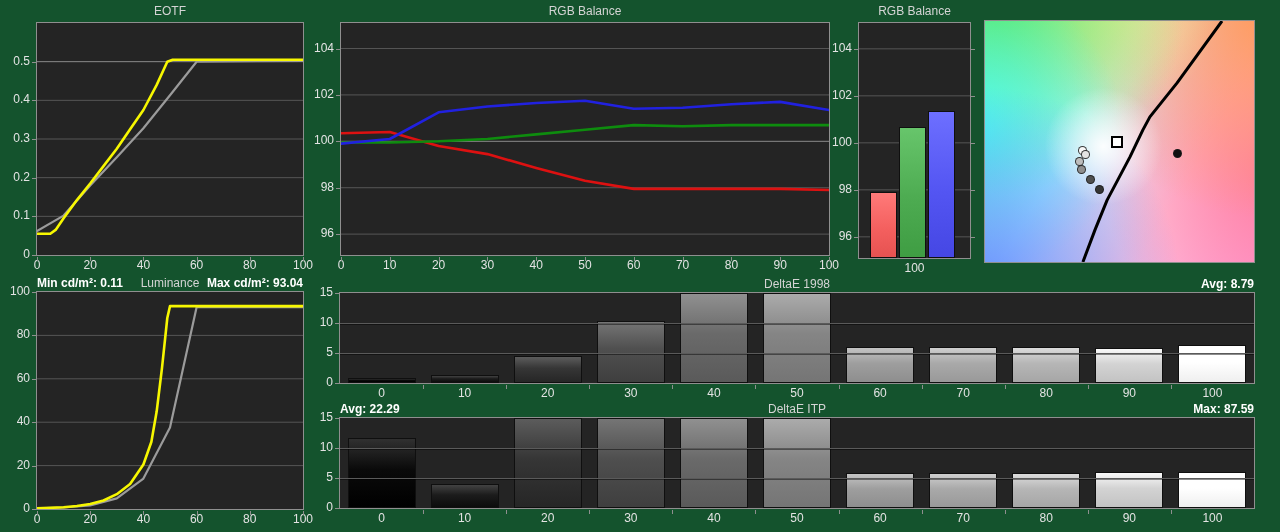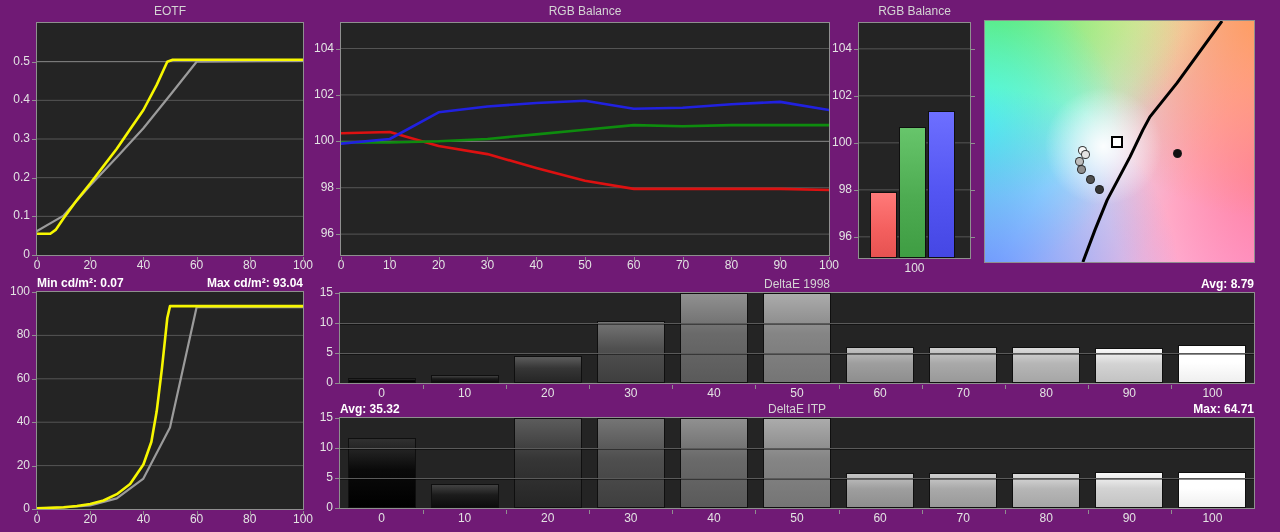--- a/index.html
+++ b/index.html
@@ -1,16 +1,16 @@
 <!DOCTYPE html>
 <html><head>
 <meta charset="utf-8">
 <style>
   html,body{margin:0;padding:0;background:#2c2c2c;}
-  .stage{position:relative;width:1280px;height:532px;background:#701a75;
+  .stage{position:relative;width:1280px;height:532px;background:#14532d;
          font-family:"Liberation Sans",sans-serif;overflow:hidden;}
   .plot{position:absolute;background:#242424;border:1px solid #8f8f8f;}
   .title{position:absolute;color:#d4d4d4;font-size:12px;text-align:center;white-space:nowrap;}
   .stat{position:absolute;color:#ffffff;font-size:12px;font-weight:bold;white-space:nowrap;}
   .stat.center{font-weight:normal;color:#d4d4d4;}
   .lab{position:absolute;color:#e3e3e3;font-size:12px;line-height:15px;white-space:nowrap;}
   .tickmark{position:absolute;background:#8f8f8f;}
   .bar{position:absolute;border:1px solid #0f0f0f;box-sizing:border-box;}
   .gridover{position:absolute;height:1px;background:#5a5a5a;box-shadow:0 1px 0 rgba(0,0,0,0.45);}
   .cie-bg{position:absolute;left:0;top:0;width:100%;height:100%;
@@ -37,21 +37,22 @@
         <line x1="0" y1="193.33333333333331" x2="266" y2="193.33333333333331" stroke="#565656" stroke-width="1"></line>
         <line x1="0" y1="154.66666666666666" x2="266" y2="154.66666666666666" stroke="#565656" stroke-width="1"></line>
         <line x1="0" y1="116" x2="266" y2="116" stroke="#565656" stroke-width="1"></line>
         <line x1="0" y1="77.33333333333331" x2="266" y2="77.33333333333331" stroke="#565656" stroke-width="1"></line>
         <line x1="0" y1="38.66666666666666" x2="266" y2="38.66666666666666" stroke="#8a8a8a" stroke-width="1"></line>
         <polyline points="0.0,208.0 26.6,192.6 53.2,162.4 79.8,134.2 106.4,105.2 133.0,72.3 159.6,38.7 266.0,37.9" fill="none" stroke="#9b9b9b" stroke-width="2.2" stroke-linejoin="round" stroke-linecap="round"></polyline>
         <polyline points="0.0,210.7 13.3,210.7 18.6,206.9 26.6,195.3 39.9,177.1 53.2,160.5 66.5,143.1 79.8,125.7 93.1,106.3 106.4,87.0 119.7,61.9 130.3,38.7 135.7,36.7 266.0,36.7" fill="none" stroke="#f7f700" stroke-width="2.6" stroke-linejoin="round" stroke-linecap="round"></polyline>
       </svg>
     </div>
 
-  <div class="stat" style="left:37px;top:276px;width:266px;text-align:left">Min cd/m²: 0.07</div>
+  <div class="stat" style="left:37px;top:276px;width:266px;text-align:left">Min cd/m²: 0.11</div>
+  <div class="stat center" style="left:37px;top:276px;width:266px;text-align:center">Luminance</div>
   <div class="stat" style="left:37px;top:276px;width:266px;text-align:right">Max cd/m²: 93.04</div>
   <div class="plot" id="plot-luminance" style="left:36px;top:291px;width:266px;height:217px">
       <svg width="266" height="217" style="position: absolute; left: 0px; top: 0px; display: block;">
         <line x1="0" y1="173.6" x2="266" y2="173.6" stroke="#565656" stroke-width="1"></line>
         <line x1="0" y1="130.2" x2="266" y2="130.2" stroke="#565656" stroke-width="1"></line>
         <line x1="0" y1="86.80000000000001" x2="266" y2="86.80000000000001" stroke="#565656" stroke-width="1"></line>
         <line x1="0" y1="43.39999999999998" x2="266" y2="43.39999999999998" stroke="#565656" stroke-width="1"></line>
         <polyline points="0.0,216.3 26.6,215.5 53.2,213.5 79.8,206.4 106.4,186.6 133.0,135.6 159.6,15.2 266.0,15.2" fill="none" stroke="#9b9b9b" stroke-width="2.2" stroke-linejoin="round" stroke-linecap="round"></polyline>
         <polyline points="0.0,216.3 26.6,215.3 39.9,214.0 53.2,212.0 66.5,208.5 79.8,202.2 93.1,192.0 106.4,172.5 114.4,149.7 119.7,119.3 125.0,75.9 130.3,26.0 133.0,14.1 266.0,14.1" fill="none" stroke="#f7f700" stroke-width="2.6" stroke-linejoin="round" stroke-linecap="round"></polyline>
       </svg>
@@ -111,23 +112,23 @@
       <div class="bar" style="left: 423px; top: 0px; width: 68px; height: 90px; background: linear-gradient(rgb(171, 171, 171) 0%, rgb(133, 133, 133) 45%, rgb(117, 117, 117) 100%); z-index: 2;"></div>
       <div class="bar" style="left: 506.091px; top: 54px; width: 68px; height: 36px; background: linear-gradient(rgb(196, 196, 196) 0%, rgb(158, 158, 158) 45%, rgb(142, 142, 142) 100%); z-index: 2;"></div>
       <div class="bar" style="left: 589.182px; top: 54px; width: 68px; height: 36px; background: linear-gradient(rgb(207, 207, 207) 0%, rgb(169, 169, 169) 45%, rgb(153, 153, 153) 100%); z-index: 2;"></div>
       <div class="bar" style="left: 672.273px; top: 54px; width: 68px; height: 36px; background: linear-gradient(rgb(220, 220, 220) 0%, rgb(182, 182, 182) 45%, rgb(166, 166, 166) 100%); z-index: 2;"></div>
       <div class="bar" style="left: 755.364px; top: 55.2px; width: 68px; height: 34.8px; background: linear-gradient(rgb(249, 249, 249) 0%, rgb(211, 211, 211) 45%, rgb(195, 195, 195) 100%); z-index: 2;"></div>
       <div class="bar" style="left: 838.455px; top: 52.2px; width: 68px; height: 37.8px; background: linear-gradient(rgb(255, 255, 255) 0%, rgb(255, 255, 255) 45%, rgb(239, 239, 239) 100%); z-index: 2;"></div>
       <div class="gridover" style="left: 0px; top: 60px; width: 914px; z-index: 3;"></div>
       <div class="gridover" style="left: 0px; top: 30px; width: 914px; z-index: 3;"></div>
     </div>
 
-  <div class="stat" style="left:340px;top:402px;width:914px;text-align:left">Avg: 35.32</div>
+  <div class="stat" style="left:340px;top:402px;width:914px;text-align:left">Avg: 22.29</div>
   <div class="stat center" style="left:340px;top:402px;width:914px;text-align:center">DeltaE ITP</div>
-  <div class="stat" style="left:340px;top:402px;width:914px;text-align:right">Max: 64.71</div>
+  <div class="stat" style="left:340px;top:402px;width:914px;text-align:right">Max: 87.59</div>
   <div class="plot" id="plot-deitp" style="left:339px;top:417px;width:914px;height:90px">
       <div class="bar" style="left: 7.54545px; top: 20.4px; width: 68px; height: 69.6px; background: linear-gradient(rgb(48, 48, 48) 0%, rgb(10, 10, 10) 45%, rgb(0, 0, 0) 100%); z-index: 2;"></div>
       <div class="bar" style="left: 90.6364px; top: 66px; width: 68px; height: 24px; background: linear-gradient(rgb(66, 66, 66) 0%, rgb(28, 28, 28) 45%, rgb(12, 12, 12) 100%); z-index: 2;"></div>
       <div class="bar" style="left: 173.727px; top: 0px; width: 68px; height: 90px; background: linear-gradient(rgb(92, 92, 92) 0%, rgb(54, 54, 54) 45%, rgb(38, 38, 38) 100%); z-index: 2;"></div>
       <div class="bar" style="left: 256.818px; top: 0px; width: 68px; height: 90px; background: linear-gradient(rgb(117, 117, 117) 0%, rgb(79, 79, 79) 45%, rgb(63, 63, 63) 100%); z-index: 2;"></div>
       <div class="bar" style="left: 339.909px; top: 0px; width: 68px; height: 90px; background: linear-gradient(rgb(144, 144, 144) 0%, rgb(106, 106, 106) 45%, rgb(90, 90, 90) 100%); z-index: 2;"></div>
       <div class="bar" style="left: 423px; top: 0px; width: 68px; height: 90px; background: linear-gradient(rgb(171, 171, 171) 0%, rgb(133, 133, 133) 45%, rgb(117, 117, 117) 100%); z-index: 2;"></div>
       <div class="bar" style="left: 506.091px; top: 54.6px; width: 68px; height: 35.4px; background: linear-gradient(rgb(196, 196, 196) 0%, rgb(158, 158, 158) 45%, rgb(142, 142, 142) 100%); z-index: 2;"></div>
       <div class="bar" style="left: 589.182px; top: 54.6px; width: 68px; height: 35.4px; background: linear-gradient(rgb(207, 207, 207) 0%, rgb(169, 169, 169) 45%, rgb(153, 153, 153) 100%); z-index: 2;"></div>
       <div class="bar" style="left: 672.273px; top: 54.6px; width: 68px; height: 35.4px; background: linear-gradient(rgb(220, 220, 220) 0%, rgb(182, 182, 182) 45%, rgb(166, 166, 166) 100%); z-index: 2;"></div>

